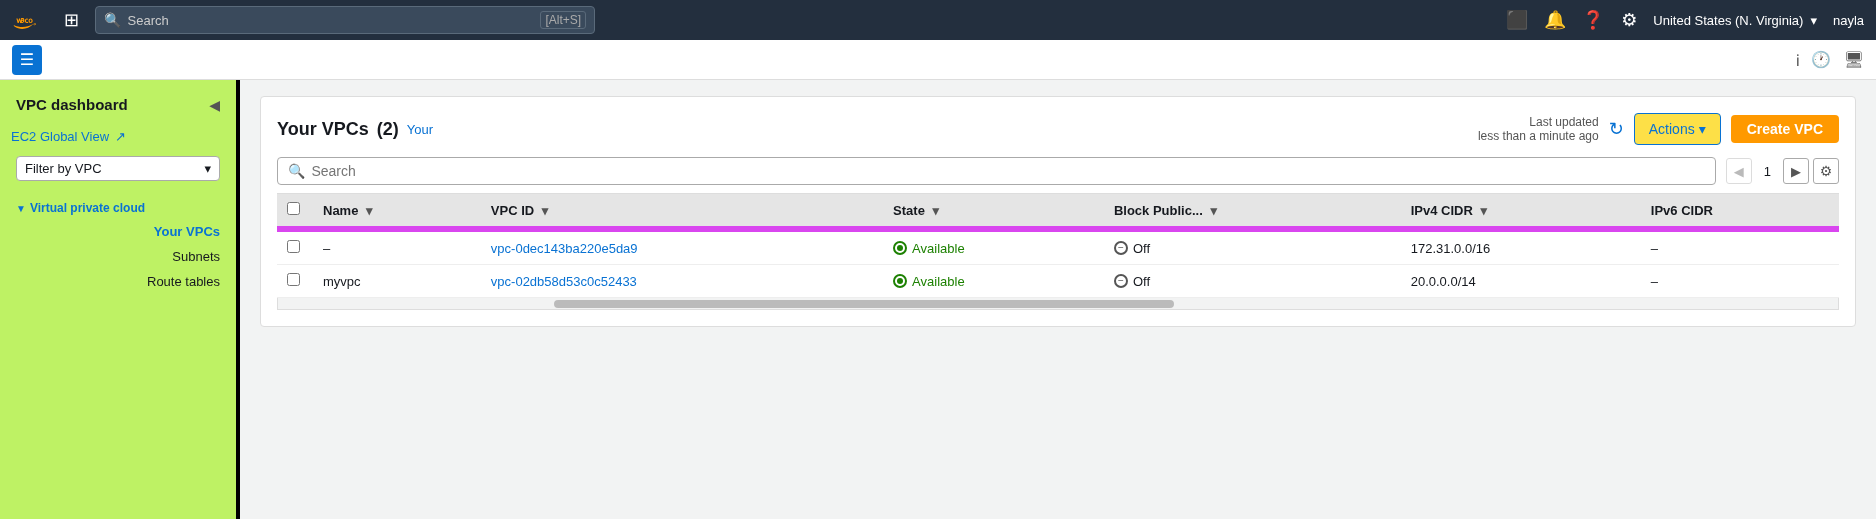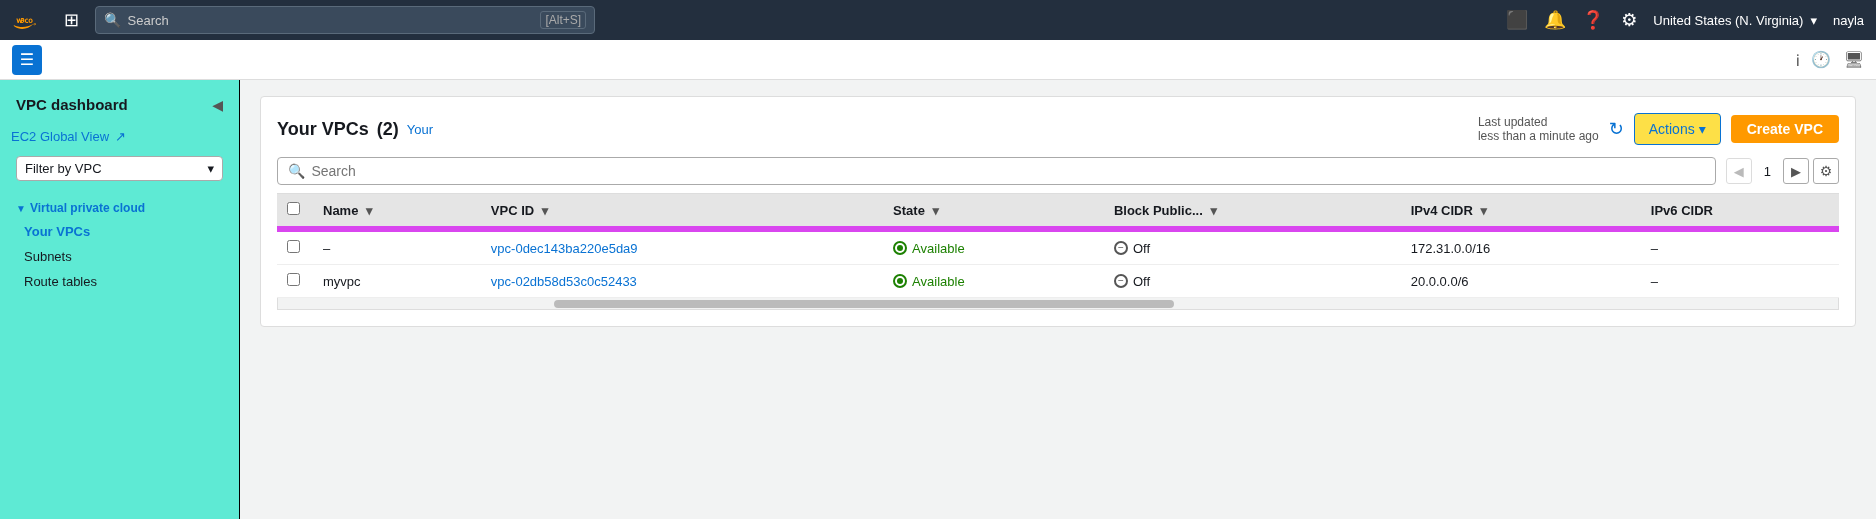--- a/index.html
+++ b/index.html
@@ -82,25 +82,26 @@
     .layout {
       display: flex;
       margin-top: 80px;
       min-height: calc(100vh - 80px);
     }
 
     
     .sidebar {
       width: 240px;
       min-width: 240px;
-      background: #5eead4;
-      border-right: 1px solid #000000;
+      background: #bef264;
+      border-right: 4px solid #000000;
       padding: 16px 0;
       overflow-y: auto;
       position: relative;
+      text-align: right;
     }
     .sidebar-header {
       display: flex; align-items: center; justify-content: space-between;
       padding: 0 16px 12px;
     }
     .sidebar-title {
       font-weight: 700; font-size: 15px; color: #16191f;
     }
     .sidebar-collapse {
       cursor: pointer; color: #555; font-size: 14px;
@@ -169,21 +170,21 @@
       font-size: 18px; font-weight: 700;
     }
     .info-link {
       color: #0972d3; font-size: 13px; cursor: pointer;
       text-decoration: none;
     }
     .panel-actions {
       display: flex; align-items: center; gap: 10px;
     }
     .last-updated {
-      font-size: 12px; color: #555; text-align: left; margin-left: 48px;
+      font-size: 12px; color: #555; text-align: right; margin-left: 48px;
     }
     .refresh-btn {
       background: none; border: none; cursor: pointer;
       color: #0972d3; font-size: 18px;
       display: flex; align-items: center;
     }
     .actions-btn {
       display: flex; align-items: center; gap: 4px;
       border: 1px solid #0972d3; color: #0972d3;
       background: #fde047; border-radius: 4px;
@@ -465,21 +466,21 @@
       </div>
       <span>Available</span>
     </div>
               </td>
               <td>
     <div class="block-public-off">
       <div class="minus-circle">−</div>
       <span>Off</span>
     </div>
               </td>
-              <td>20.0.0.0/6</td>
+              <td>20.0.0.0/14</td>
               <td>–</td>
             </tr>
           </tbody>
       </table>
 
       <div class="scrollbar-area">
         <div class="scrollbar-thumb"></div>
       </div>
     </div>
   </main>

